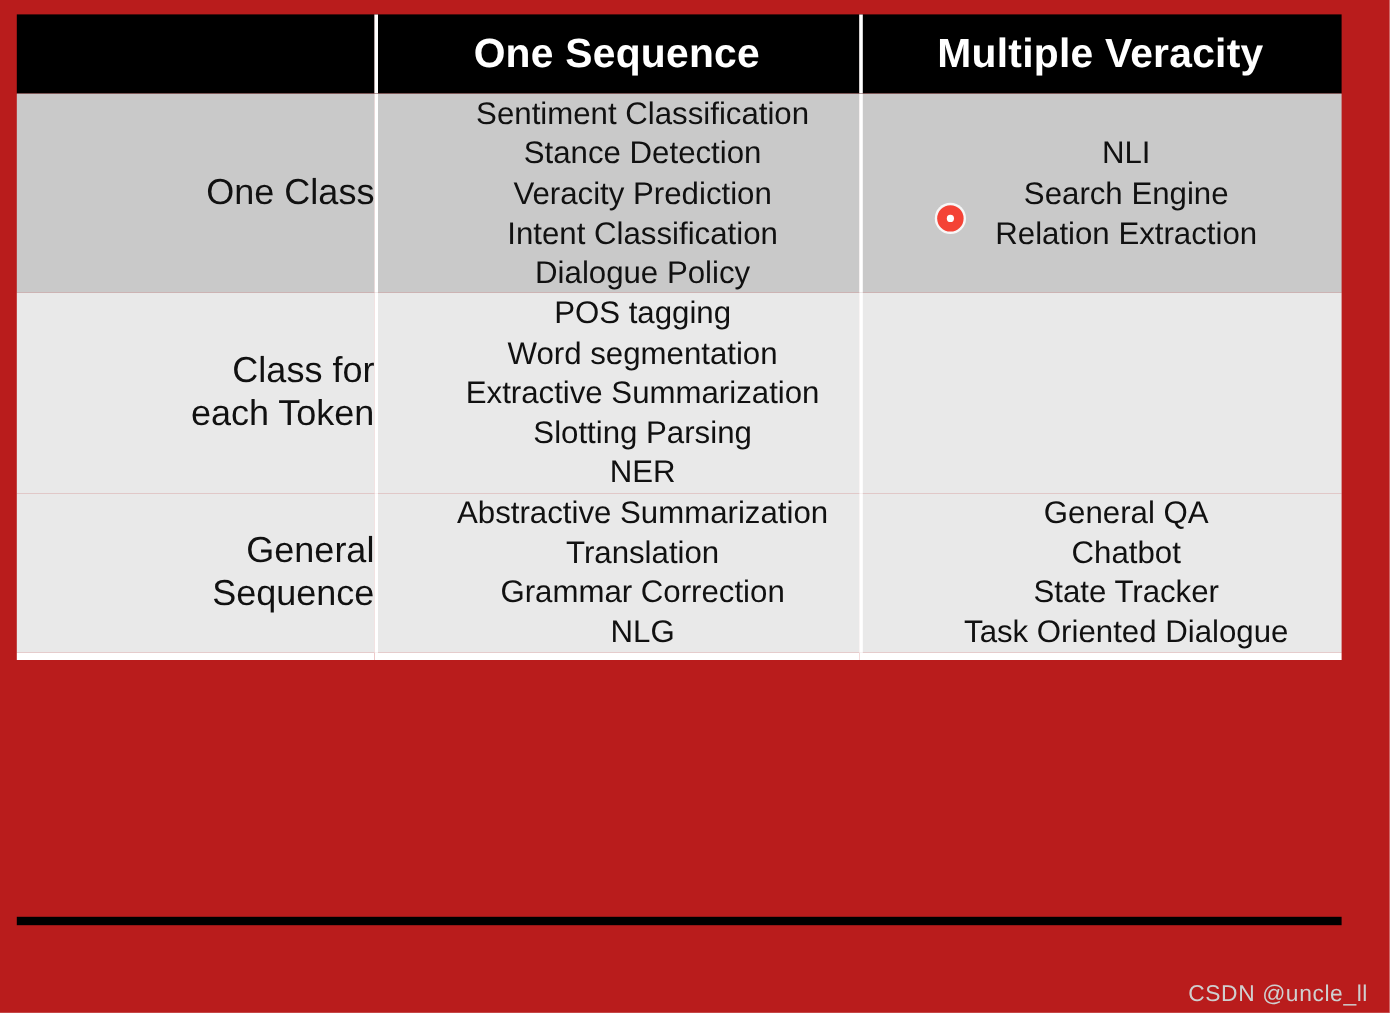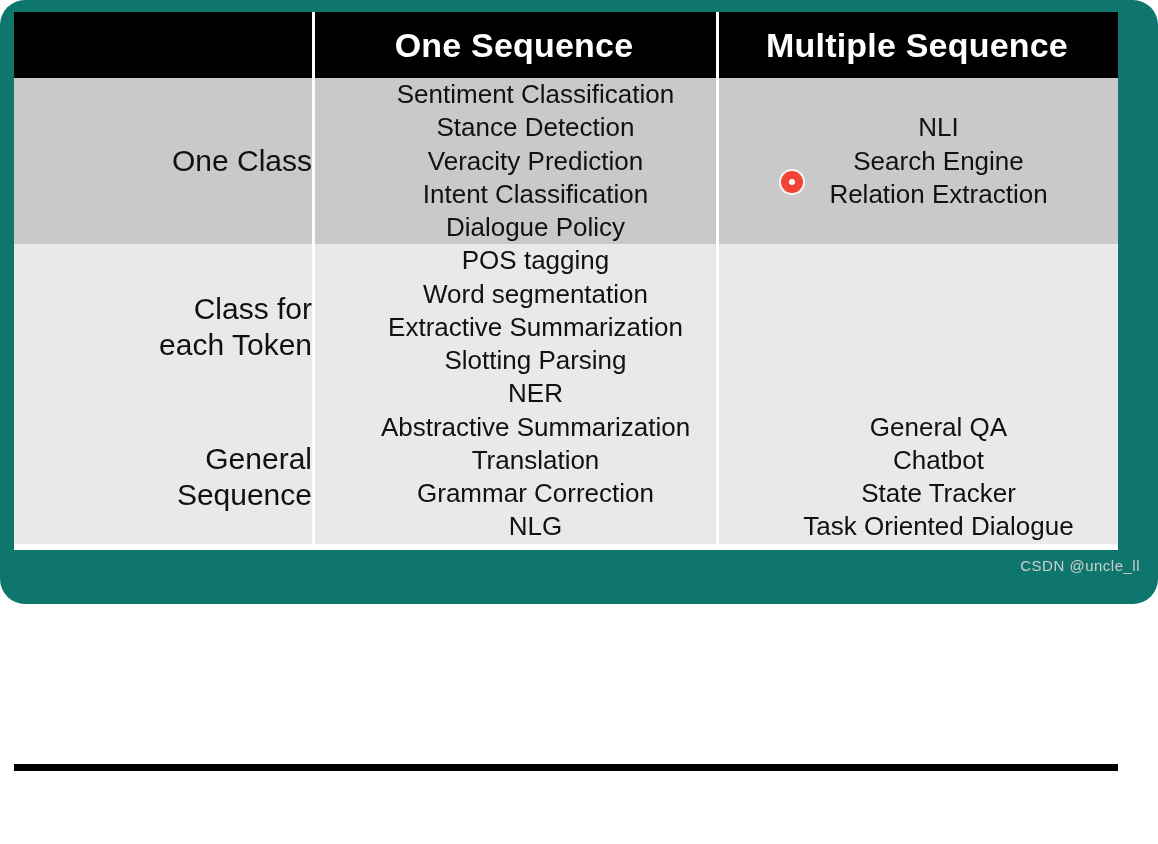--- a/index.html
+++ b/index.html
@@ -11,23 +11,22 @@
     width: 1158px;
     height: 844px;
     font-family: "Liberation Sans", sans-serif;
     position: relative;
     overflow: hidden;
   }
   .slide {
     position: absolute;
     left: 0; top: 0;
     width: 1158px;
-    height: 604px;
-    background: #0f766e;
-    border-radius: 25px;
+    height: 844px;
+    background: #b91c1c;
   }
   .table {
     position: absolute;
     left: 14px;
     top: 12px;
     width: 1104px;
     border-collapse: collapse;
     table-layout: fixed;
   }
   .table td, .table th {
@@ -123,22 +122,22 @@
     top: 8px;
     width: 6px;
     height: 6px;
     border-radius: 50%;
     background: #ffffff;
   }
 
   .watermark {
     position: absolute;
     right: 18px;
-    bottom: 30px;
-    font-size: 15px;
+    bottom: 4px;
+    font-size: 19px;
     color: #cfcfcf;
     letter-spacing: 0.5px;
   }
 
   .multiline span { display: block; padding-left: 43px; }
 </style>
 </head>
 <body>
 
 <div class="slide">
@@ -146,21 +145,21 @@
   <table class="table">
     <colgroup>
       <col class="c1">
         <col class="c2">
         <col class="c3">
     </colgroup>
     <tbody>
       <tr>
         <th class="hdr-blank"></th>
         <th class="hdr-cell sep-left">One Sequence</th>
-        <th class="hdr-cell sep-left">Multiple Sequence</th>
+        <th class="hdr-cell sep-left">Multiple Veracity</th>
       </tr>
 
       <tr>
         <td class="dark rowlabel">One Class</td>
         <td class="dark cell sep-left multiline">
           <span>Sentiment Classification</span>
           <span>Stance Detection</span>
           <span>Veracity Prediction</span>
           <span>Intent Classification</span>
           <span>Dialogue Policy</span>

